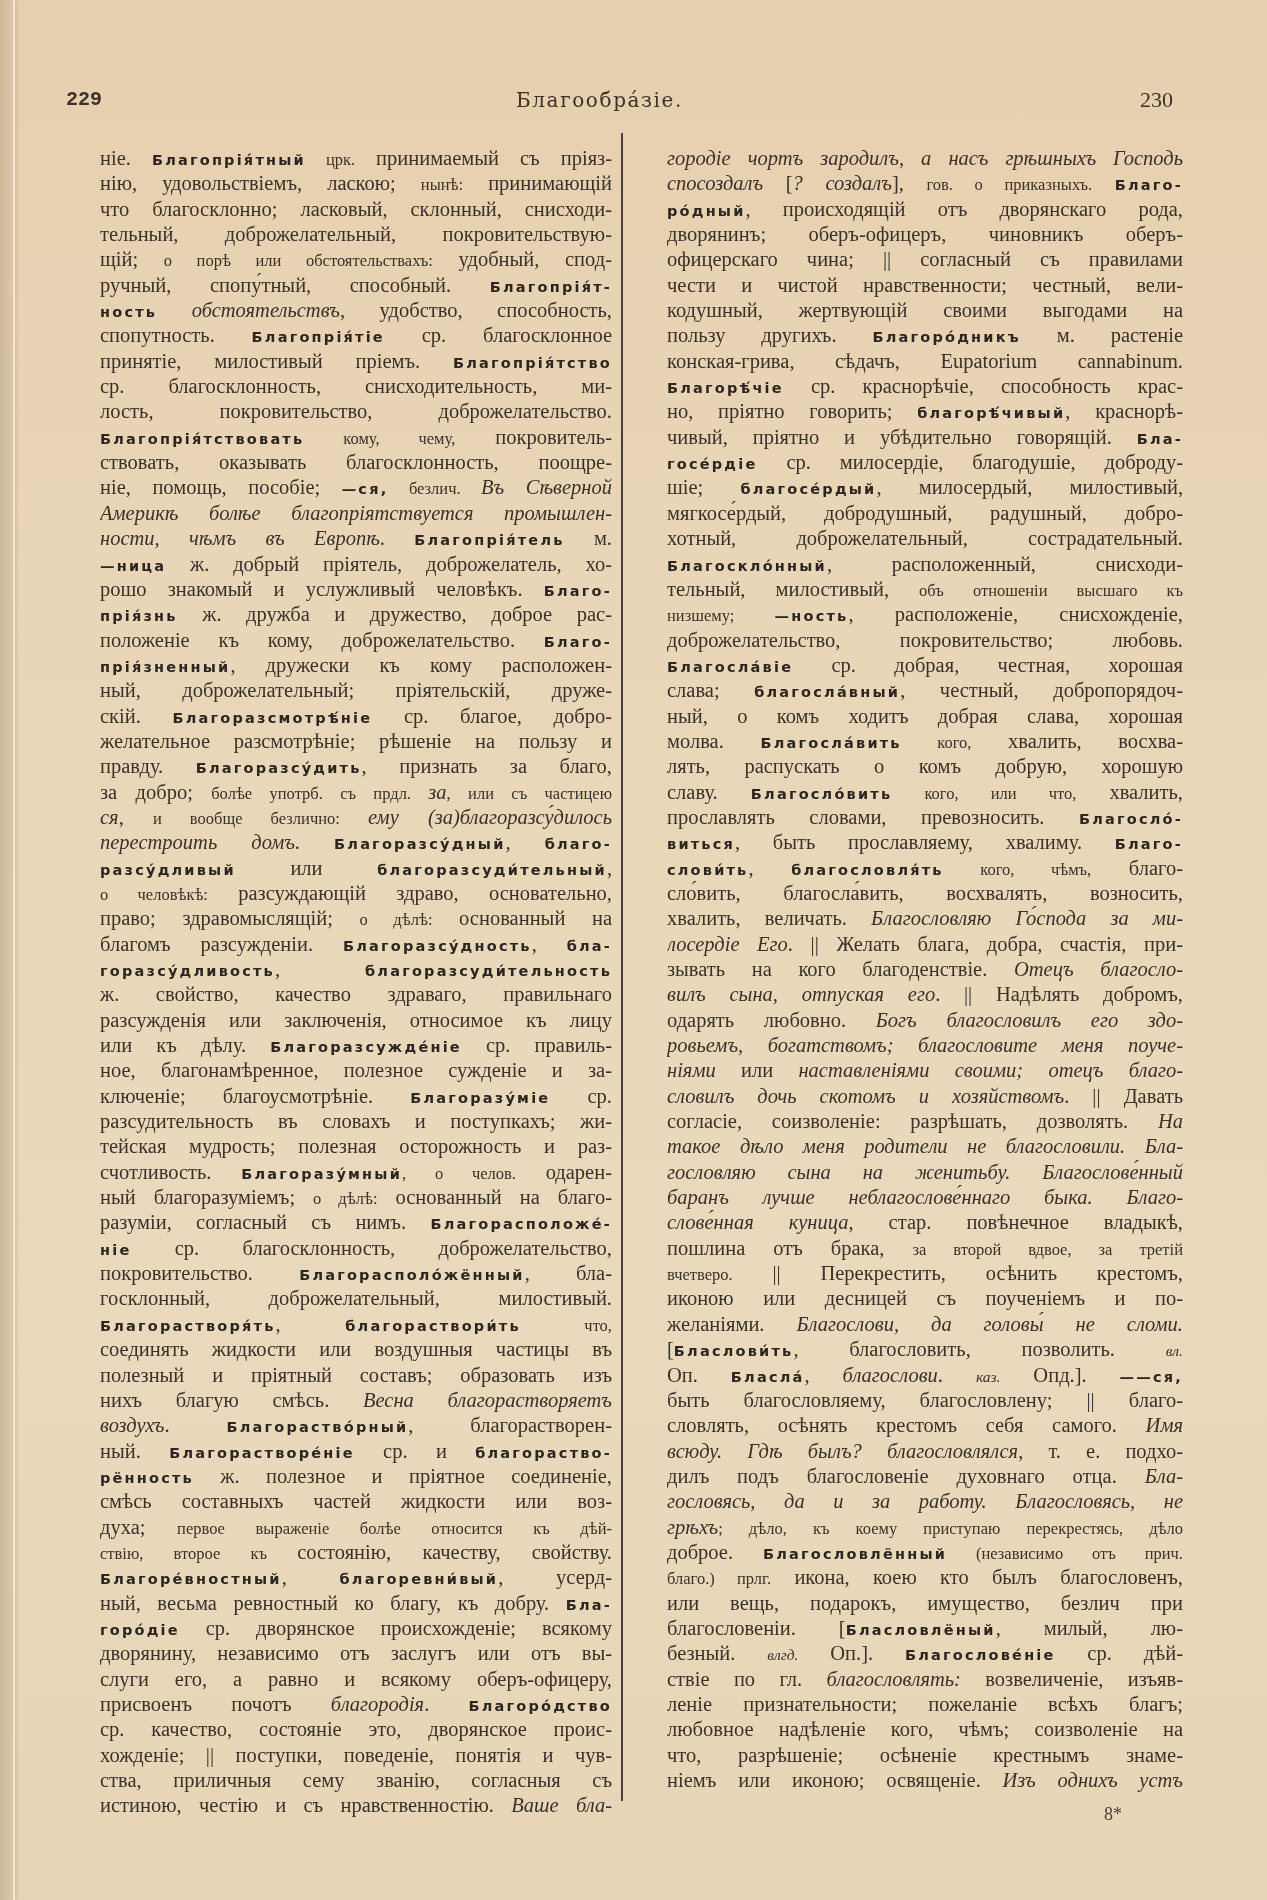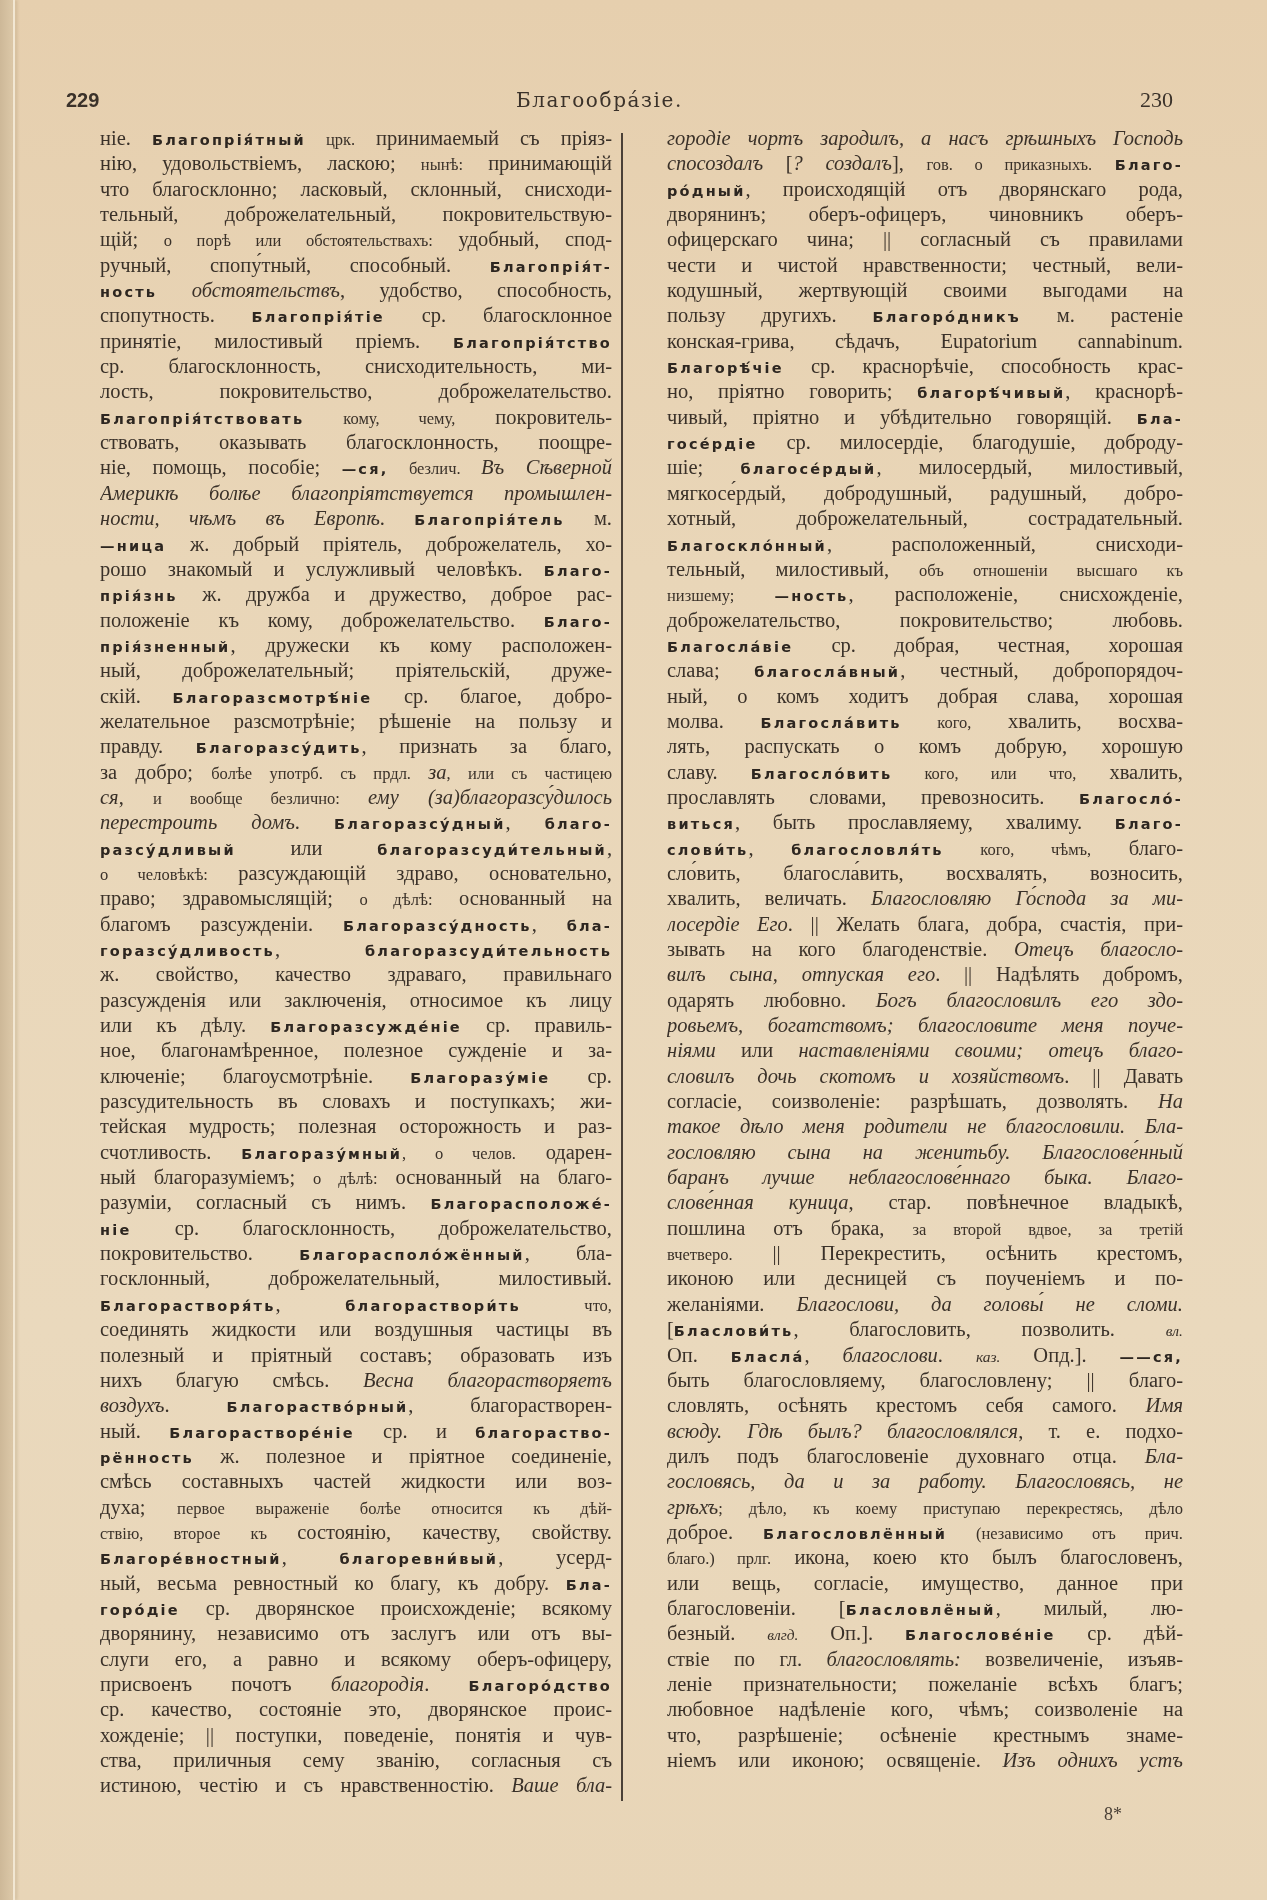--- a/index.html
+++ b/index.html
@@ -10,25 +10,25 @@
     }
     .page-edge {
       position: absolute; left: 0; top: 0; width: 13px; height: 1900px;
       background: linear-gradient(90deg, #cdb898 0%, #dcc8a8 100%);
     }
     .page-edge-line {
       position: absolute; left: 13px; top: 0; width: 2px; height: 1900px;
       background: #f2e7d3; box-shadow: 2px 0 3px rgba(120,95,60,0.25);
     }
     .hdr { position: absolute; top: 88px; line-height: 24px; color: #3b322a; }
-    .pn-left { left: 66px; font-family: Liberation Sans, sans-serif; font-size: 20px; font-weight: bold; }
+    .pn-left { left: 66px; font-family: Liberation Mono, monospace; font-size: 20px; font-weight: bold; }
     .hdr-title { left: 516px; font-family: "DejaVu Serif", serif; font-size: 20px; letter-spacing: 1.6px; }
     .pn-right { left: 1140px; font-family: "Liberation Serif", serif; font-size: 22px; }
     .column {
-      position: absolute; top: 126px;
+      position: absolute; top: 146px;
     }
     .col-left { left: 100px; width: 512px; }
     .col-right { left: 667px; width: 516px; }
     .divider {
       position: absolute; left: 621px; top: 133px; width: 2px; height: 1668px;
       background: #4a4037;
     }
     .line {
       height: 25.35px; line-height: 25.35px; overflow: hidden;
       font-family: "Liberation Serif", serif; font-size: 20.5px;
@@ -179,21 +179,21 @@
       <div class="line"><span class="seg-n">[</span><span class="seg-b">Бласлови́ть</span><span class="seg-n">, благословить, позволить. </span><span class="seg-si">вл.</span></div>
       <div class="line"><span class="seg-n">Оп. </span><span class="seg-b">Бласла́</span><span class="seg-n">, </span><span class="seg-i">благослови</span><span class="seg-n">. </span><span class="seg-si">каз.</span><span class="seg-n"> Опд.]. </span><span class="seg-b">——ся,</span></div>
       <div class="line"><span class="seg-n">быть благословляему, благословлену; || благо-</span></div>
       <div class="line"><span class="seg-n">словлять, осѣнять крестомъ себя самого. </span><span class="seg-i">Имя</span></div>
       <div class="line"><span class="seg-i">всюду. Гдѣ былъ? благословлялся</span><span class="seg-n">, т. е. подхо-</span></div>
       <div class="line"><span class="seg-n">дилъ подъ благословеніе духовнаго отца. </span><span class="seg-i">Бла-</span></div>
       <div class="line"><span class="seg-i">гословясь, да и за работу. Благословясь, не</span></div>
       <div class="line"><span class="seg-i">грѣхъ</span><span class="seg-s">; дѣло, къ коему приступаю перекрестясь, дѣло</span></div>
       <div class="line"><span class="seg-n">доброе. </span><span class="seg-b">Благословлённый</span><span class="seg-s"> (независимо отъ прич.</span></div>
       <div class="line"><span class="seg-s">благо.) прлг.</span><span class="seg-n"> икона, коею кто былъ благословенъ,</span></div>
-      <div class="line"><span class="seg-n">или вещь, согласіе, имущество, данное при</span></div>
+      <div class="line"><span class="seg-n">или вещь, подарокъ, имущество, безлич при</span></div>
       <div class="line"><span class="seg-n">благословеніи. [</span><span class="seg-b">Бласловлёный</span><span class="seg-n">, милый, лю-</span></div>
       <div class="line"><span class="seg-n">безный. </span><span class="seg-si">влгд.</span><span class="seg-n"> Оп.]. </span><span class="seg-b">Благослове́ніе</span><span class="seg-n"> ср. дѣй-</span></div>
       <div class="line"><span class="seg-n">ствіе по гл. </span><span class="seg-i">благословлять:</span><span class="seg-n"> возвеличеніе, изъяв-</span></div>
       <div class="line"><span class="seg-n">леніе признательности; пожеланіе всѣхъ благъ;</span></div>
       <div class="line"><span class="seg-n">любовное надѣленіе кого, чѣмъ; соизволеніе на</span></div>
       <div class="line"><span class="seg-n">что, разрѣшеніе; осѣненіе крестнымъ знаме-</span></div>
       <div class="line"><span class="seg-n">ніемъ или иконою; освященіе. </span><span class="seg-i">Изъ однихъ устъ</span></div>
     </div>
 
   <div class="signature">8*</div>

